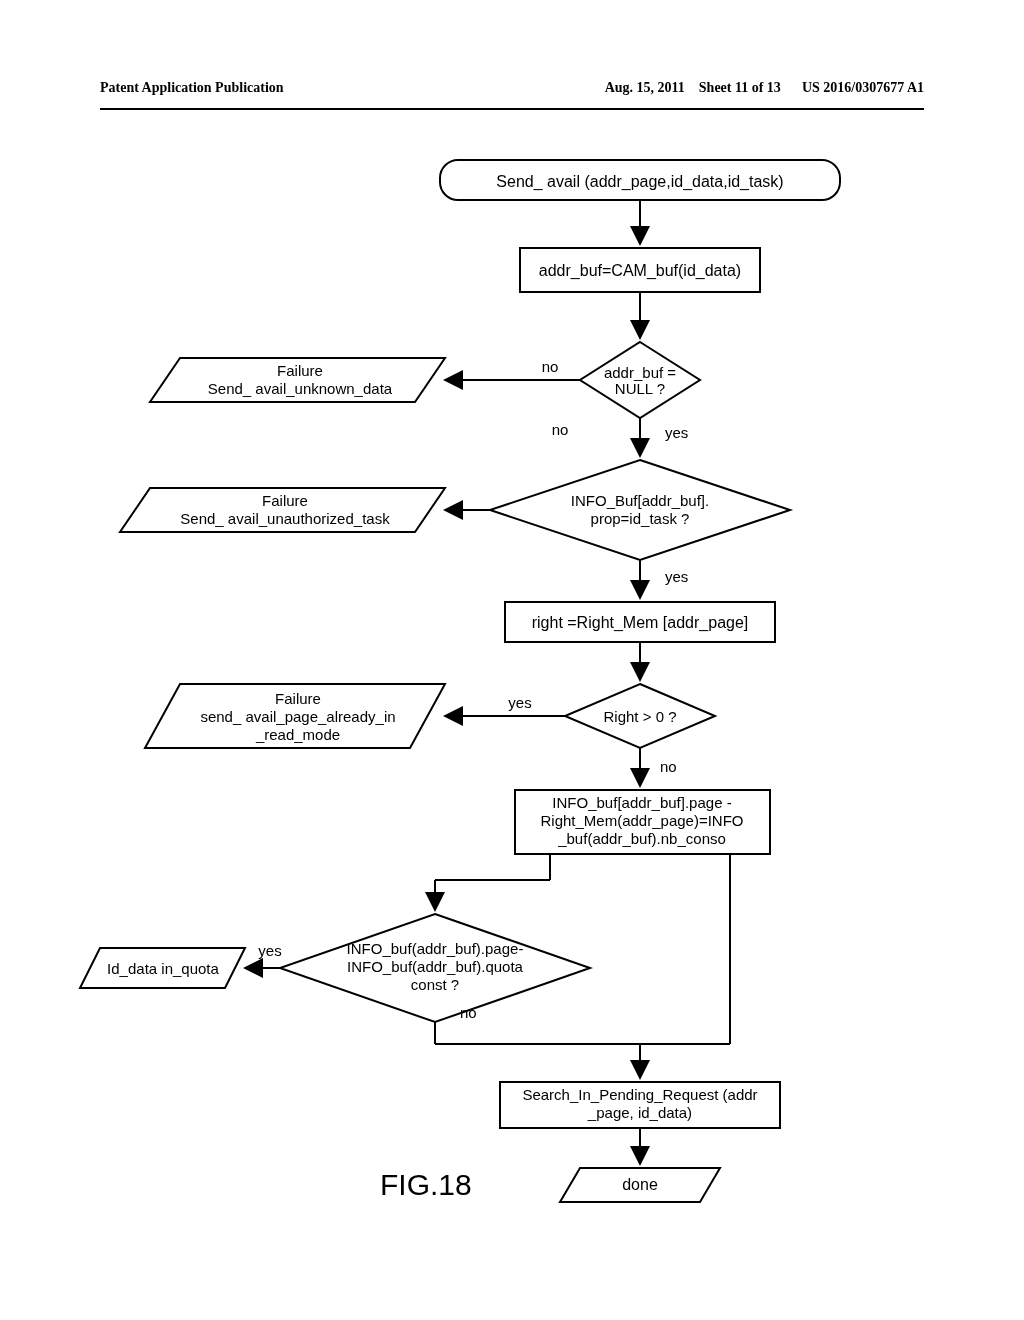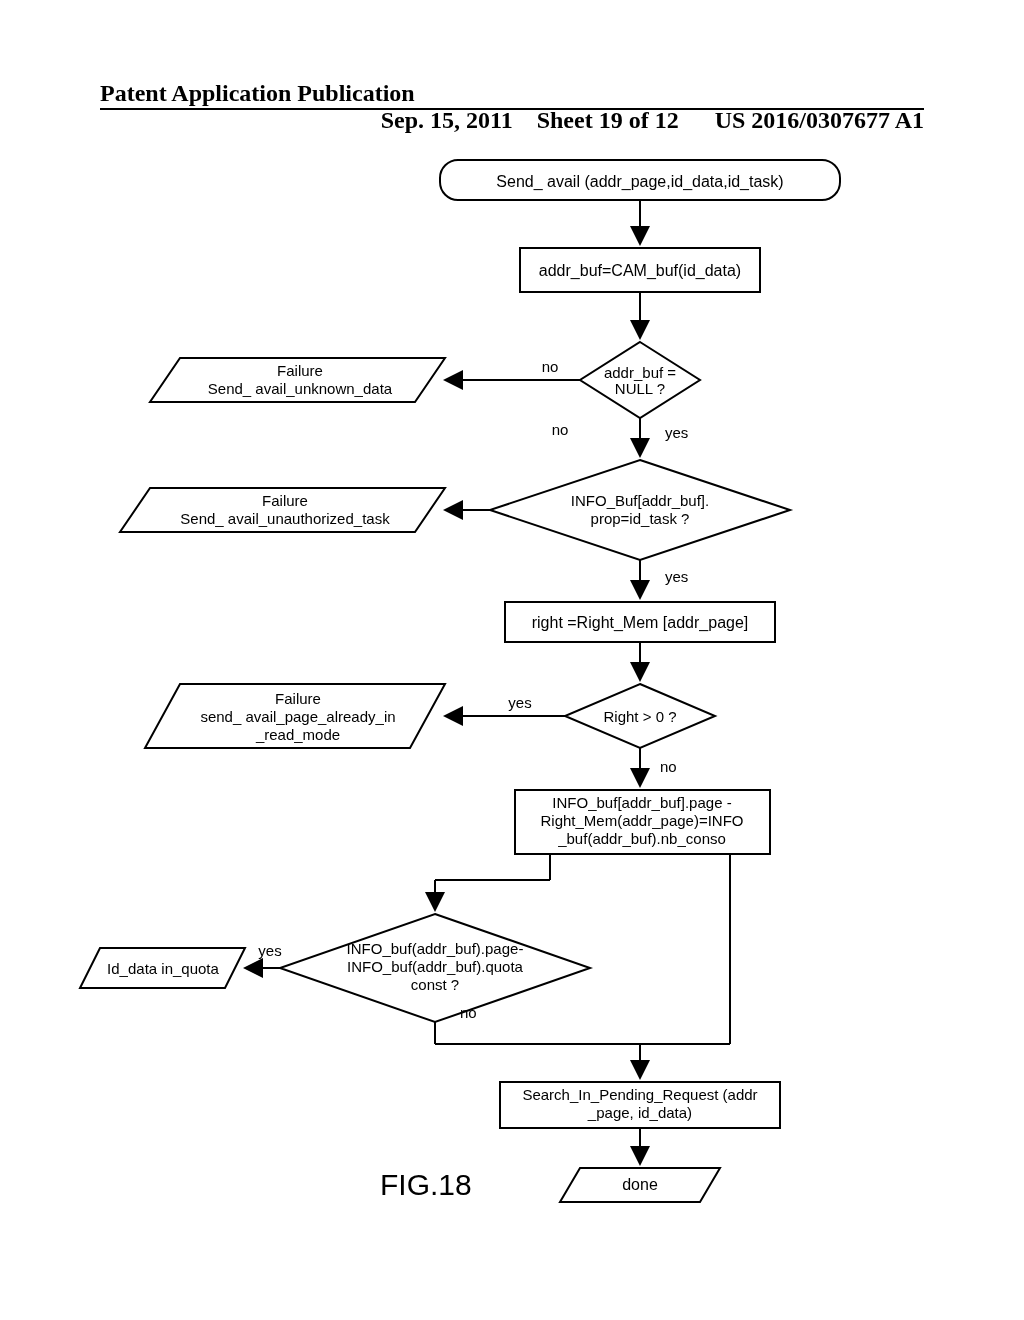--- a/index.html
+++ b/index.html
@@ -1,35 +1,35 @@
 <!DOCTYPE html>
 <html><head>
 <meta charset="utf-8">
 <style>
   html,body{margin:0;padding:0;background:#fff;font-family:"Times New Roman",serif}
   .page{position:relative;width:1024px;height:1320px}
-  .hdr{position:absolute;left:100px;top:80px;width:824px;font-size:24px;font-weight:bold}
+  .hdr{position:absolute;left:100px;top:80px;width:824px;font-size:14px;font-weight:bold}
   .hdr-l{float:left}
   .hdr-r{float:right}
   .rule{position:absolute;left:100px;top:108px;width:824px;border-top:2px solid #000}
   svg{position:absolute;left:0;top:0}
   svg text{font-family:Arial,Helvetica,sans-serif;font-size:16px;fill:#000}
   .small{font-size:15px}
   .fig{font-family:Arial,Helvetica,sans-serif;font-size:30px}
   .arrowhead{fill:#000}
 </style>
 </head>
 <body>
 
 <div class="page">
   <div class="hdr">
     <span class="hdr-l">Patent Application Publication</span>
     <span class="hdr-r">
-      <span>Sep. 15, 2011</span>&nbsp;&nbsp;&nbsp;
-      <span>Sheet 19 of 12</span>&nbsp;&nbsp;&nbsp;&nbsp;&nbsp;
+      <span>Aug. 15, 2011</span>&nbsp;&nbsp;&nbsp;
+      <span>Sheet 11 of 13</span>&nbsp;&nbsp;&nbsp;&nbsp;&nbsp;
       <span>US 2016/0307677 A1</span>
     </span>
   </div>
   <div class="rule"></div>
 
   <svg width="1024" height="1320">
     <defs>
       <marker id="ah" markerWidth="10" markerHeight="10" refX="9" refY="5" orient="auto">
         <path d="M0,0 L10,5 L0,10 z" class="arrowhead"></path>
       </marker>

